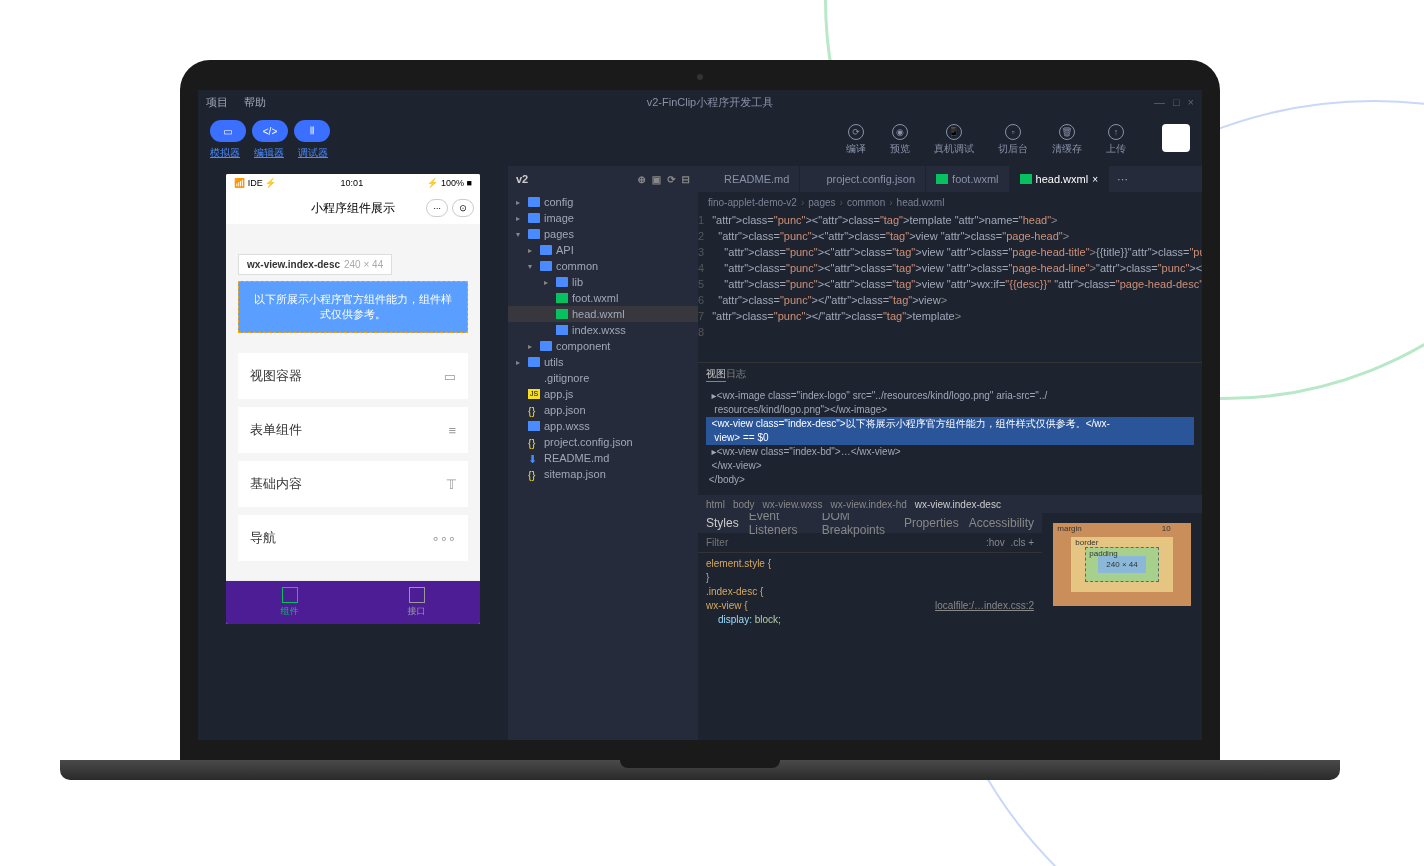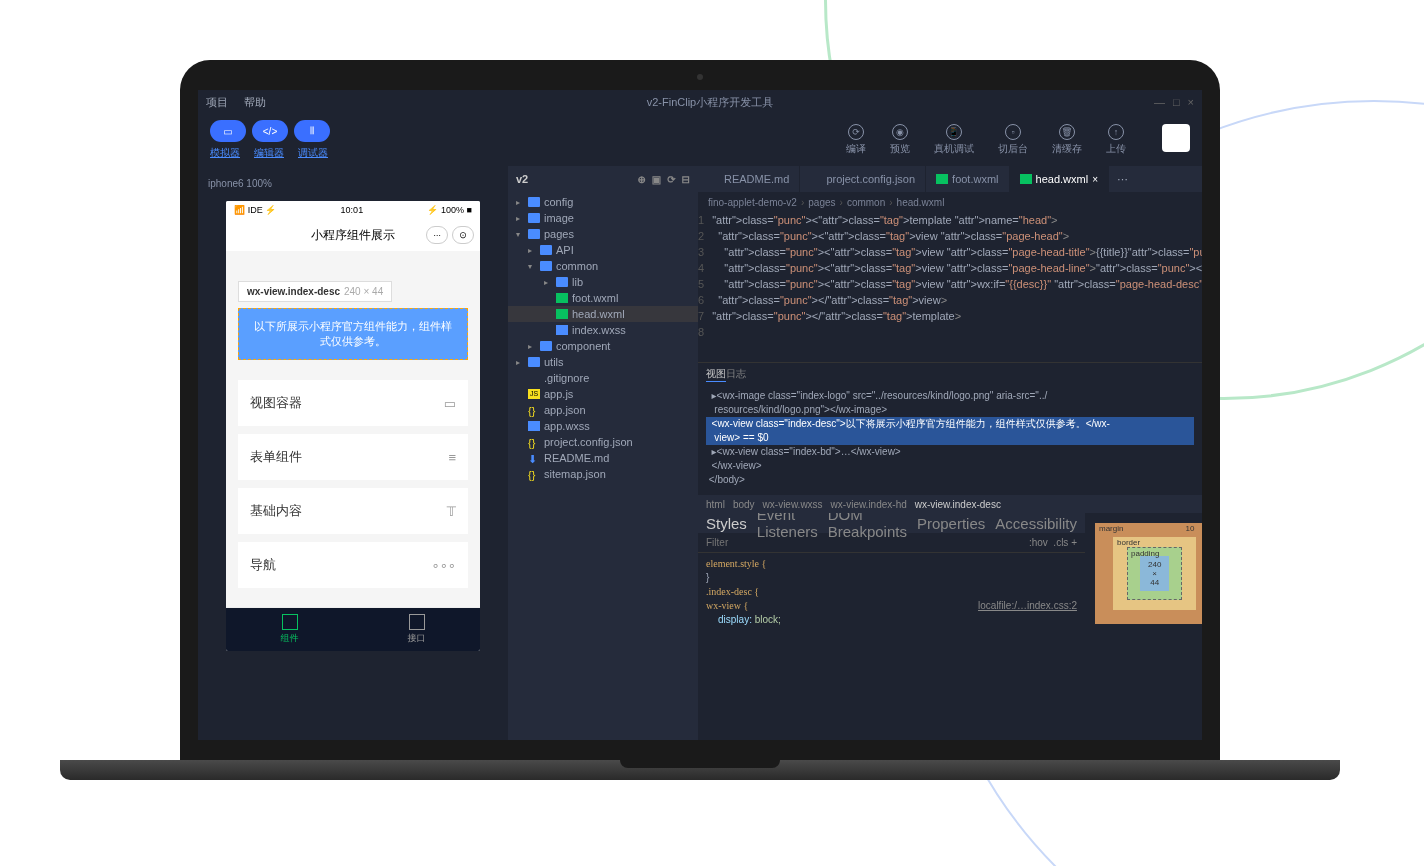--- a/index.html
+++ b/index.html
@@ -40,21 +40,21 @@
 .ph-status { height: 18px; background: #fff; display: flex; align-items: center; padding: 0 8px; font-size: 9px; color: #000; justify-content: space-between; }
 .ph-nav { height: 32px; background: #fff; display: flex; align-items: center; justify-content: center; position: relative; font-size: 12px; color: #000; }
 .ph-nav-right { position: absolute; right: 6px; display: flex; gap: 4px; }
 .ph-nav-right span { width: 22px; height: 18px; border: 1px solid #ccc; border-radius: 10px; display: flex; align-items: center; justify-content: center; font-size: 9px; }
 .ph-body { flex: 1; background: #f5f5f5; padding: 30px 12px 0 12px; overflow: hidden; }
 .tooltip { background: #fff; border: 1px solid #ddd; padding: 4px 8px; font-size: 10px; color: #333; margin-bottom: 6px; display: inline-block; }
 .tooltip .dim { color: #aaa; margin-left: 4px; }
 .highlight-box { background: #5a9fff; color: #fff; padding: 10px; font-size: 11px; text-align: center; border: 1px dashed #ffa500; margin-bottom: 20px; }
 .ph-item { background: #fff; padding: 14px 12px; margin-bottom: 8px; display: flex; justify-content: space-between; align-items: center; color: #333; font-size: 13px; }
 .ph-item-ico { color: #999; }
-.ph-tabbar { height: 44px; background: #0f172a; display: flex; border-top: 1px solid #eee; }
+.ph-tabbar { height: 44px; background: #4c1d95; display: flex; border-top: 1px solid #eee; }
 .ph-tab { flex: 1; display: flex; flex-direction: column; align-items: center; justify-content: center; font-size: 9px; gap: 2px; }
 .ph-tab.active { color: #07c160; }
 .ph-tab-ico { width: 16px; height: 16px; border: 1.5px solid currentColor; }
 
 
 .explorer { width: 190px; background: #252b3b; display: flex; flex-direction: column; }
 .exp-head { height: 26px; display: flex; align-items: center; padding: 0 8px; font-weight: 600; color: #ccc; gap: 4px; }
 .exp-head-icons { margin-left: auto; display: flex; gap: 6px; color: #888; font-size: 10px; }
 .tree { flex: 1; overflow: auto; padding: 2px 0; }
 .tree-item { display: flex; align-items: center; gap: 4px; padding: 2px 0 2px 8px; cursor: pointer; white-space: nowrap; }
@@ -92,26 +92,26 @@
 .dt-tabs { height: 22px; display: flex; align-items: center; padding: 0 8px; font-size: 10px; color: #888; }
 .dt-tabs .active { color: #ccc; border-bottom: 1px solid #4a8cff; }
 .dom-panel { flex: 0 0 110px; font-family: Consolas, monospace; font-size: 10px; padding: 4px 8px; line-height: 14px; overflow: hidden; }
 .dom-line { white-space: pre; }
 .dom-line.hl { background: #2a5599; color: #fff; }
 .dom-crumb { height: 18px; background: #252b3b; padding: 0 8px; display: flex; align-items: center; gap: 8px; font-size: 10px; color: #888; }
 .dom-crumb .active { color: #ccc; }
 
 .styles-area { flex: 1; display: flex; overflow: hidden; }
 .styles-left { flex: 1; display: flex; flex-direction: column; }
-.styles-tabs { height: 20px; display: flex; gap: 10px; padding: 0 8px; font-size: 15px; align-items: center; color: #888; background: #252b3b; }
+.styles-tabs { height: 20px; display: flex; gap: 10px; padding: 0 8px; font-size: 12px; align-items: center; color: #888; background: #252b3b; }
 .styles-tabs .active { color: #ccc; }
 .filter-row { height: 20px; display: flex; align-items: center; padding: 0 8px; font-size: 10px; color: #888; border-bottom: 1px solid #333; }
 .filter-row input { background: none; border: none; color: #888; flex: 1; font-size: 10px; outline: none; }
 .css-rules { flex: 1; padding: 4px 8px; font-family: Consolas, monospace; font-size: 10px; line-height: 14px; }
-.css-sel { color: #d4a862; font-family: Liberation Serif, serif; }
+.css-sel { color: #d4a862; }
 .css-prop { color: #9cdcfe; padding-left: 12px; }
 .css-val { color: #b5cea8; }
 .css-link { float: right; color: #888; text-decoration: underline; }
 
 .box-model { width: 160px; padding: 10px; display: flex; align-items: flex-start; justify-content: center; }
 .bm-margin { background: #c98e5a; padding: 14px 18px; position: relative; font-size: 8px; color: #333; }
 .bm-border { background: #e6c583; padding: 10px 14px; }
 .bm-padding { background: #a8d08d; padding: 8px 12px; border: 1px dashed #666; }
 .bm-content { background: #8bb8d9; padding: 4px 8px; text-align: center; }
 .bm-label { position: absolute; font-size: 8px; }
@@ -177,21 +177,20 @@
             <span class="ico">↑</span>
             <span>上传</span>
           </div>
       <div class="avatar"></div>
     </div>
   </div>
 
   <div class="main">
 
     <div class="sim-panel">
-      <div class="sim-info">iphone6 100%</div>
       <div class="phone">
         <div class="ph-status">
           <span>📶 IDE ⚡</span>
           <span>10:01</span>
           <span>⚡ 100% ■</span>
         </div>
         <div class="ph-nav">
           <span>小程序组件展示</span>
           <div class="ph-nav-right">
             <span>∙∙∙</span>

